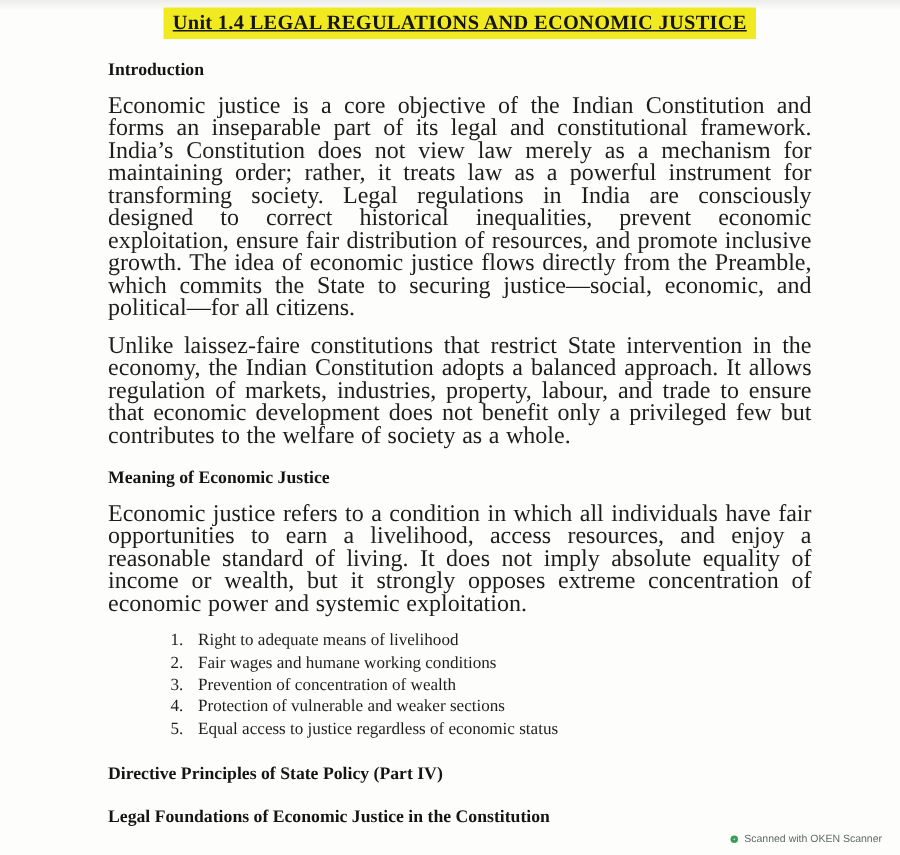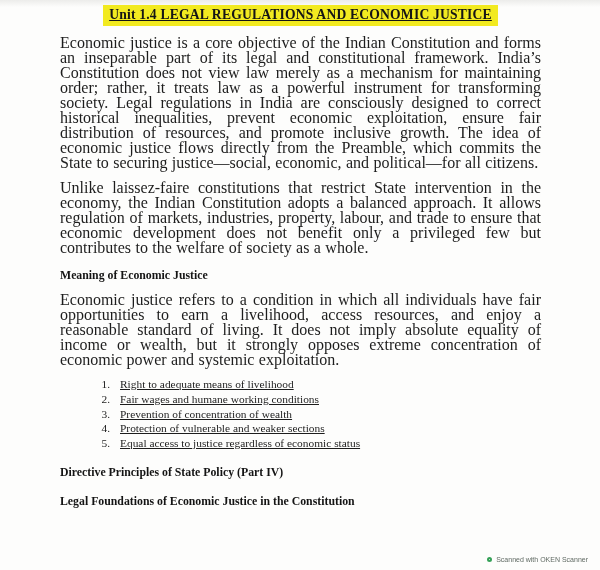--- a/index.html
+++ b/index.html
@@ -8,20 +8,21 @@
     width: 600px; height: 570px;
     background: #ffffff;
     overflow: hidden;
   }
   .page {
     position: relative;
     width: 600px; height: 570px;
     background: linear-gradient(180deg, #ececea 0px, #fdfdfc 7px, #fdfdfc 100%);
     font-family: "Liberation Serif", serif;
     color: #1d1d1d;
+    padding-left: 12px;
   }
   .content {
     padding: 5px 59px 0 60px;
   }
   .title-row {
     text-align: center;
     margin: 0 0 4px 0;
   }
   .title-highlight {
     display: inline-block;
@@ -43,21 +44,20 @@
   p.body {
     font-size: 16px;
     line-height: 15px;
     text-align: justify;
     margin: 9px 0 10px 0;
     word-spacing: 0.4px;
   }
   ol.ej-list {
     margin: 7px 0 0 0;
     padding-left: 53px;
-    text-decoration: underline;
   }
   ol.ej-list li {
     font-size: 11.4px;
     line-height: 14.8px;
     padding-left: 7px;
   }
   p.after-list { margin-top: 1px; }
   .scan-badge {
     position: absolute;
     right: 12px;
@@ -80,20 +80,21 @@
 </head>
 <body>
 
 <div class="page">
   <div class="content">
 
     <div class="title-row">
       <span class="title-highlight" style="background: rgb(242, 234, 32);">Unit 1.4 LEGAL REGULATIONS AND ECONOMIC JUSTICE</span>
     </div>
 
+    <div class="heading">Introduction</div>
 
     <p class="body">Economic justice is a core objective of the Indian Constitution and forms an inseparable part of its legal and constitutional framework. India’s Constitution does not view law merely as a mechanism for maintaining order; rather, it treats law as a powerful instrument for transforming society. Legal regulations in India are consciously designed to correct historical inequalities, prevent economic exploitation, ensure fair distribution of resources, and promote inclusive growth. The idea of economic justice flows directly from the Preamble, which commits the State to securing justice—social, economic, and political—for all citizens.</p>
 
     <p class="body">Unlike laissez-faire constitutions that restrict State intervention in the economy, the Indian Constitution adopts a balanced approach. It allows regulation of markets, industries, property, labour, and trade to ensure that economic development does not benefit only a privileged few but contributes to the welfare of society as a whole.</p>
 
     <div class="heading">Meaning of Economic Justice</div>
 
     <p class="body">Economic justice refers to a condition in which all individuals have fair opportunities to earn a livelihood, access resources, and enjoy a reasonable standard of living. It does not imply absolute equality of income or wealth, but it strongly opposes extreme concentration of economic power and systemic exploitation.</p>
 
 

